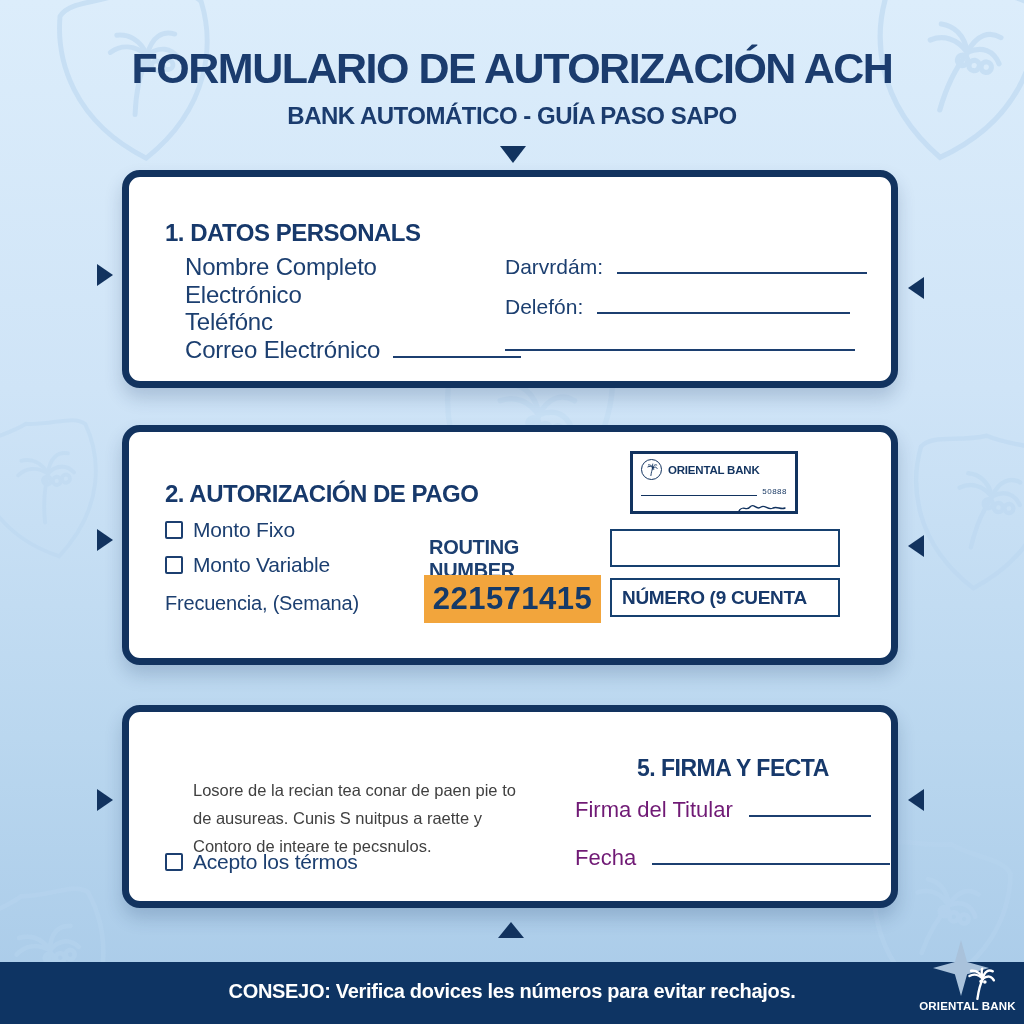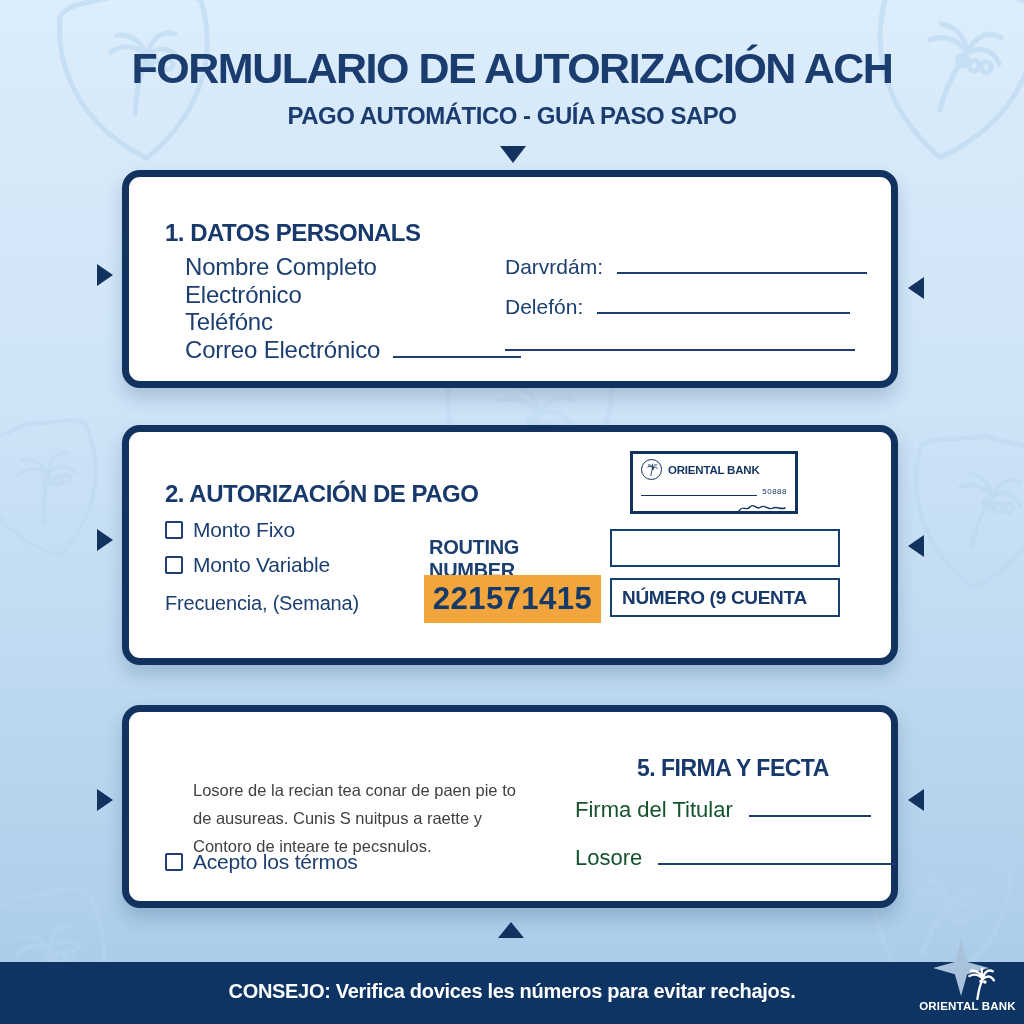--- a/index.html
+++ b/index.html
@@ -60,21 +60,21 @@
   .check-top{display:flex; align-items:center; gap:6px;}
   .check-logo{width:19px; height:19px; border:1.6px solid #12335f; border-radius:50%;
     display:flex; align-items:center; justify-content:center; color:#12335f;}
   .check-bank{font-size:11.5px; font-weight:bold; letter-spacing:-0.2px; color:#12335f;}
   .check-row{display:flex; align-items:flex-end; gap:5px; margin-top:7px;}
   .check-line{flex:1; border-bottom:1.8px solid #12335f; height:6px;}
   .check-num{font-size:8px; color:#12335f; letter-spacing:0.5px;}
   .sig{color:#12335f;}
   
   .terms-body{position:absolute; left:64px; top:64px; width:334px; font-size:16.5px; line-height:28px; color:#404040;}
-  .sign-row{position:absolute; font-size:22px; white-space:nowrap; color:#14532d;}
+  .sign-row{position:absolute; font-size:22px; white-space:nowrap; color:#701a75;}
   
   .bar{position:absolute; left:0; top:962px; width:1024px; height:62px; background:#0e3463;}
   .tip{
     position:absolute; left:0; top:980px; width:1024px; text-align:center;
     color:#ffffff; font-size:20px; font-weight:bold; letter-spacing:-0.3px;
   }
   .brand-star{position:absolute; left:933px; top:940px; color:#a9c2db;}
   .brand-palm{position:absolute; left:962px; top:966px; color:#ffffff;}
   .brand-name{position:absolute; left:905px; top:1000px; width:125px; text-align:center;
     color:#ffffff; font-size:11.5px; font-weight:bold; letter-spacing:0.2px;}
@@ -133,21 +133,21 @@
       <use href="#sym-shield"></use>
     </svg>
   <svg class="wm" style="left:430px; top:330px; width:185px; height:205px; transform:rotate(10deg); opacity:.3;">
       <use href="#sym-shield"></use>
     </svg>
   <svg class="wm" style="left:860px; top:835px; width:150px; height:168px; transform:rotate(12deg); opacity:.4;">
       <use href="#sym-shield"></use>
     </svg>
 
   <div class="title">FORMULARIO DE AUTORIZACIÓN ACH</div>
-  <div class="subtitle">PAGO AUTOMÁTICO - GUÍA PASO SAPO</div>
+  <div class="subtitle">BANK AUTOMÁTICO - GUÍA PASO SAPO</div>
 
   <div class="tri tri-down" style="left:500px; top:146px;"></div>
   <div class="tri tri-up" style="left:498px; top:922px;"></div>
   <div class="tri tri-right" style="left:97px; top:264px;"></div>
   <div class="tri tri-right" style="left:97px; top:529px;"></div>
   <div class="tri tri-right" style="left:97px; top:789px;"></div>
   <div class="tri tri-left" style="left:908px; top:277px;"></div>
   <div class="tri tri-left" style="left:908px; top:535px;"></div>
   <div class="tri tri-left" style="left:908px; top:789px;"></div>
 
@@ -221,21 +221,21 @@
       <span class="cb"></span>
       <span class="lbl" style="font-size:21px;">Acepto los térmos</span>
     </div>
 
     <h2 class="sec-h" style="left:508px; top:24px; font-size:23px;">5. FIRMA Y FECTA</h2>
     <div class="sign-row" style="left:446px; top:85px;">
       <span>Firma del Titular</span>
       <span class="uline" style="width:122px; margin-left:10px;"></span>
     </div>
     <div class="sign-row" style="left:446px; top:133px;">
-      <span>Losore</span>
+      <span>Fecha</span>
       <span class="uline" style="width:238px; margin-left:10px;"></span>
     </div>
   </section>
 
   <div class="bar"></div>
   <div class="tip">CONSEJO: Verifica dovices les números para evitar rechajos.</div>
   <svg class="brand-star" width="56" height="56" viewBox="0 0 64 64">
       <use href="#sym-star4"></use>
     </svg>
   <svg class="brand-palm" width="34" height="34" viewBox="0 0 64 64">

